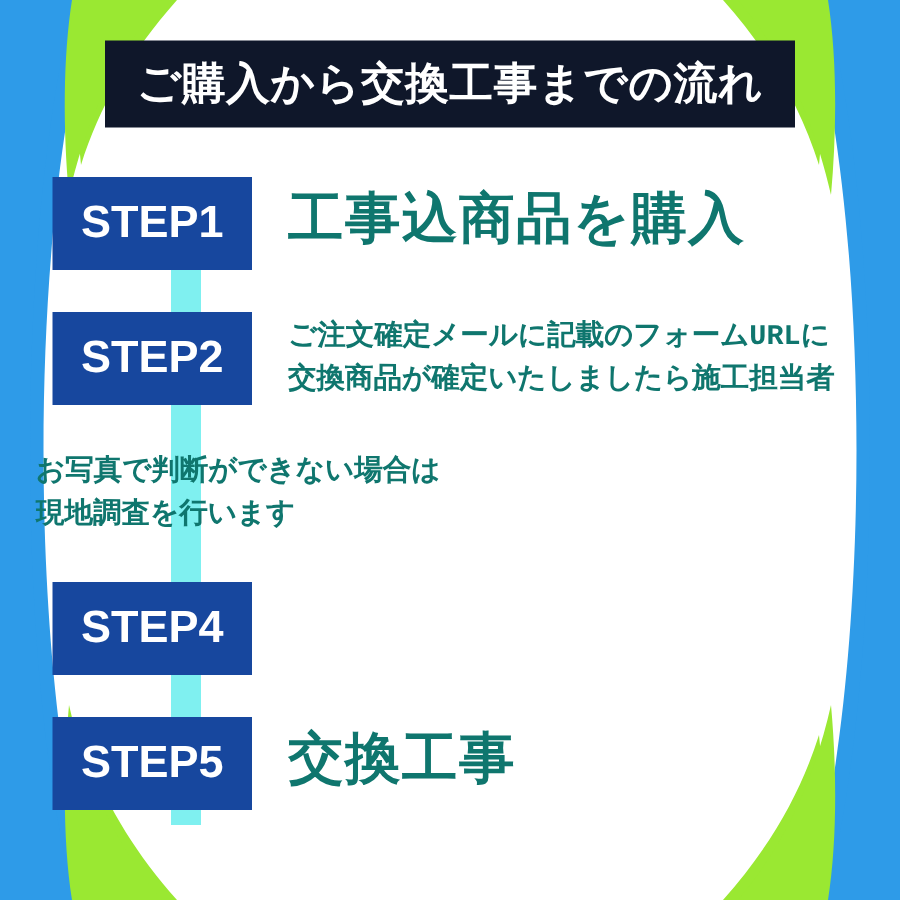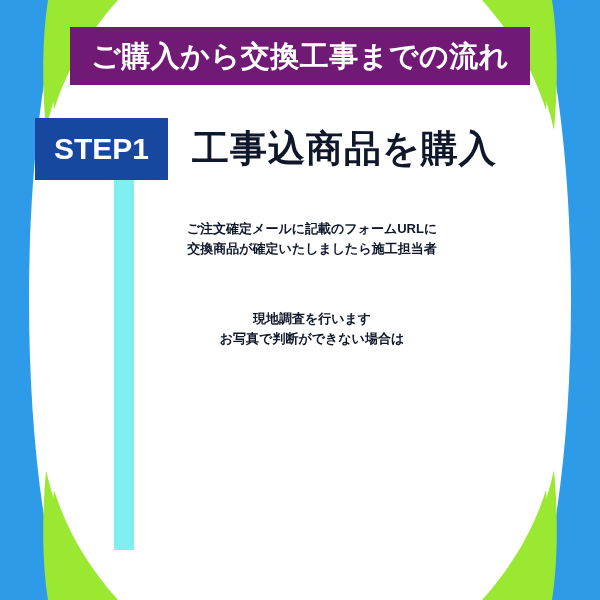--- a/index.html
+++ b/index.html
@@ -30,21 +30,21 @@
     pointer-events: none;
   }
 
   
   .header-banner {
     position: absolute;
     left: 70px;
     top: 27px;
     width: 460px;
     height: 58px;
-    background: #701a75;
+    background: #0f172a;
     display: flex;
     align-items: center;
     justify-content: center;
     box-sizing: border-box;
   }
   .header-banner-text {
     color: #ffffff;
     font-size: 29px;
     font-weight: bold;
     letter-spacing: 0.5px;
@@ -97,42 +97,42 @@
     font-weight: bold;
     letter-spacing: 0px;
     line-height: 1;
     white-space: nowrap;
   }
 
   .step-desc {
     position: relative;
     z-index: 2;
     margin-left: 24px;
-    color: #0f172a;
+    color: #0f766e;
     flex: 1 1 auto;
+    font-family: Liberation Mono, monospace;
   }
   .step-desc .line {
     display: block;
     white-space: nowrap;
   }
 
   
   .step-desc.big .line {
     font-size: 37px;
     font-weight: bold;
     line-height: 1.05;
     letter-spacing: 1px;
   }
   
   .step-desc.small .line {
-    font-size: 13px;
+    font-size: 19px;
     font-weight: bold;
     line-height: 1.55;
     letter-spacing: 0px;
-    text-align: center;
   }
 </style>
 </head>
 <body>
 
 <div id="stage">
 
   <svg id="deco" viewBox="0 0 600 600" xmlns="http://www.w3.org/2000/svg" aria-hidden="true">
 
     <path d="M 0,0 L 62,0 C 18,150 18,450 62,600 L 0,600 Z" fill="#2E9BE8"></path>
@@ -167,31 +167,45 @@
     <div class="step-row">
       <div class="step-badge">
         <span class="step-badge-label">STEP1</span>
       </div>
       <div class="step-desc big">
         <span class="line">工事込商品を購入</span>
       </div>
     </div>
 
     <div class="step-row">
+      <div class="step-badge">
+        <span class="step-badge-label">STEP2</span>
+      </div>
       <div class="step-desc small">
         <span class="line">ご注文確定メールに記載のフォームURLに</span>
         <span class="line">交換商品が確定いたしましたら施工担当者</span>
       </div>
     </div>
 
     <div class="step-row">
       <div class="step-desc small">
+        <span class="line">お写真で判断ができない場合は</span>
         <span class="line">現地調査を行います</span>
-        <span class="line">お写真で判断ができない場合は</span>
-      </div>
-    </div>
-
-    <div class="step-row">
-    </div>
-
+      </div>
+    </div>
+
+    <div class="step-row">
+      <div class="step-badge">
+        <span class="step-badge-label">STEP4</span>
+      </div>
+    </div>
+
+    <div class="step-row">
+      <div class="step-badge">
+        <span class="step-badge-label">STEP5</span>
+      </div>
+      <div class="step-desc big">
+        <span class="line">交換工事</span>
+      </div>
+    </div>
 
   </div>
 </div>
 
 </body></html>

